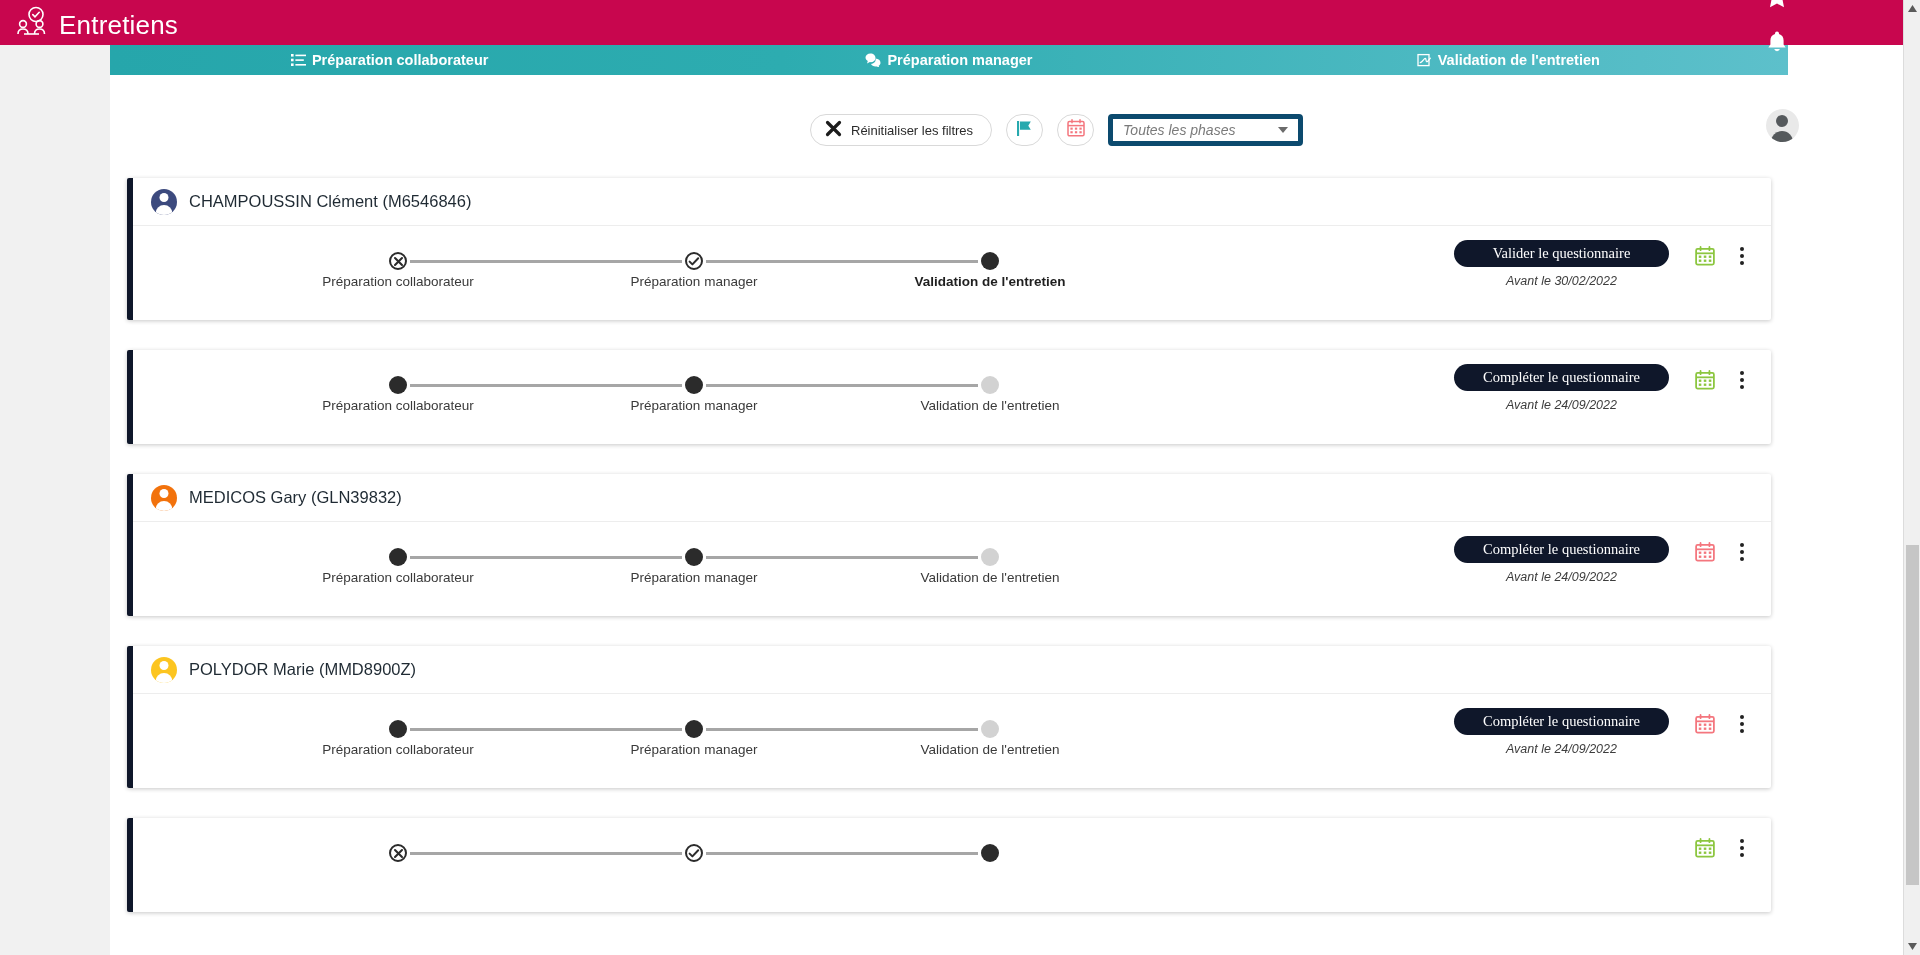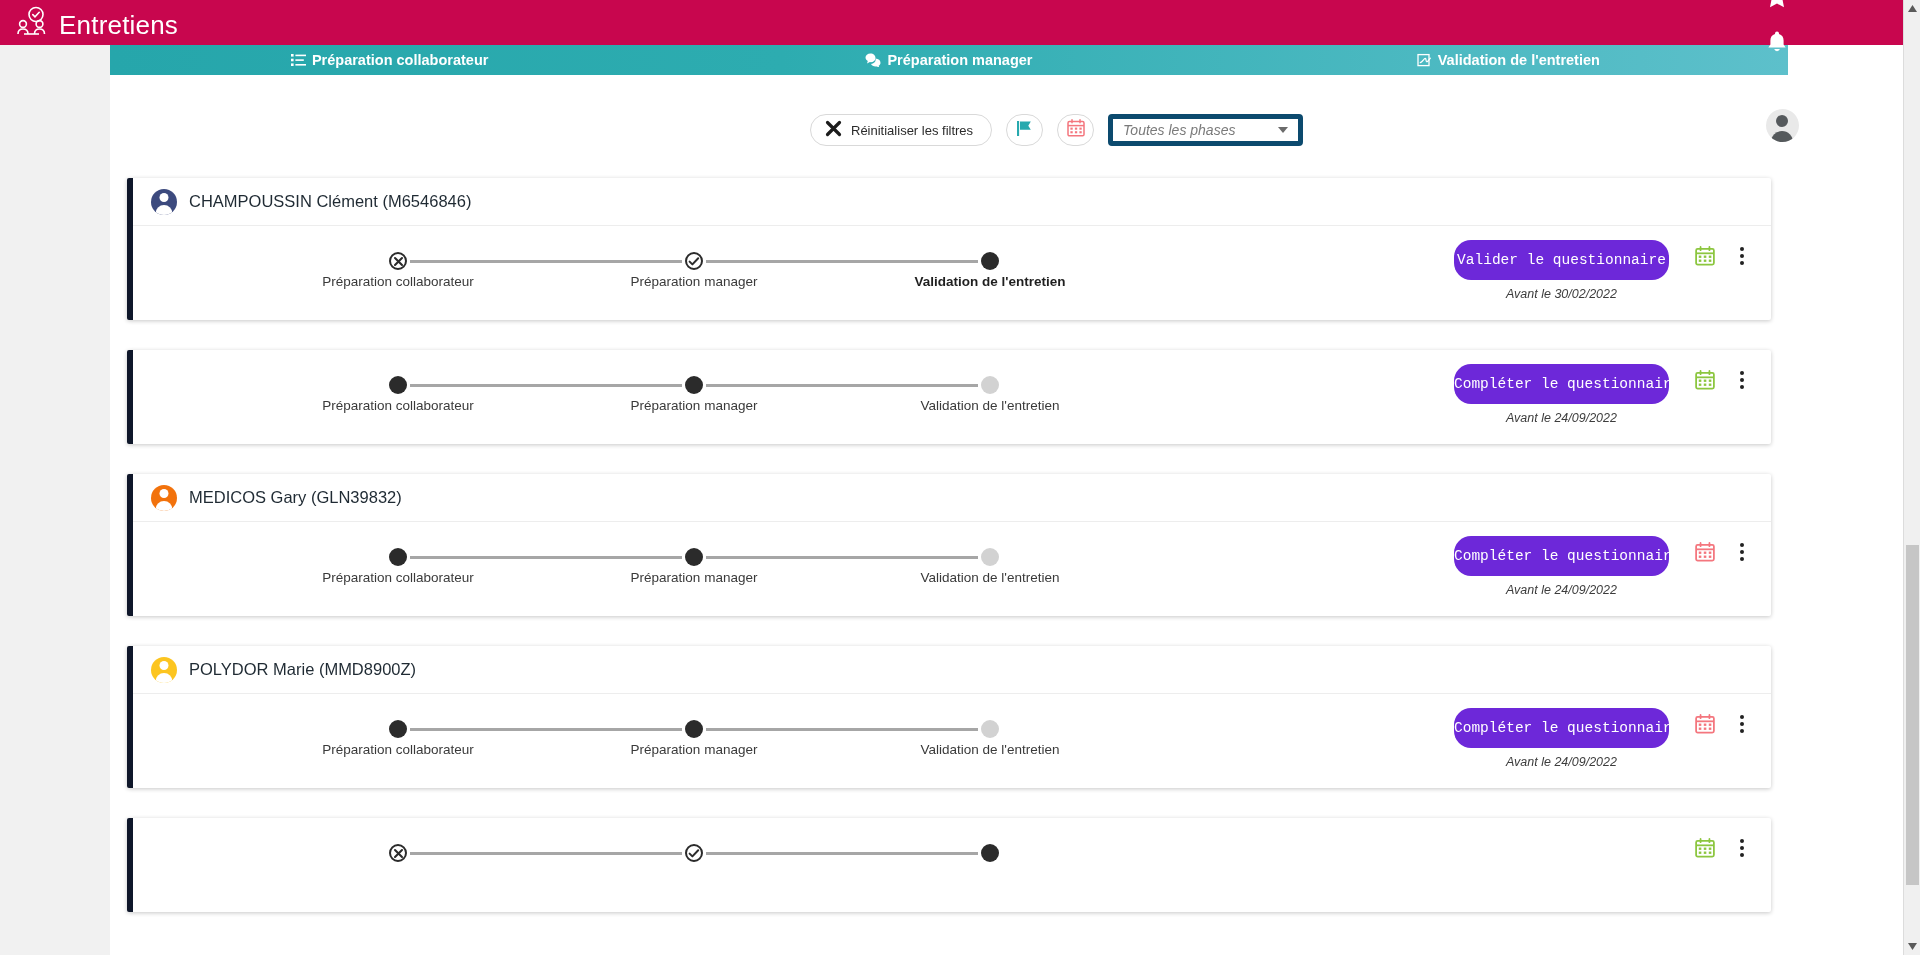--- a/index.html
+++ b/index.html
@@ -171,23 +171,23 @@
     color: #3a3a3a; white-space: nowrap;
   }
   .tl-label.bold { font-weight: 700; color:#1f1f1f; }
 
   
   .card-action {
     position:absolute; right: 20px; top: 14px; display:flex; align-items:flex-start; gap: 0;
   }
   .btn-action-wrap { display:flex; flex-direction:column; align-items:center; width: 215px; }
   .btn-action {
-    background: #6d28d9; color: #fff; border: 0; border-radius: 17px;
-    height: 40px; width: 215px; font-size: 14.5px; cursor: pointer;
-    font-family: Liberation Mono, monospace; white-space: nowrap;
+    background: #0f172a; color: #fff; border: 0; border-radius: 17px;
+    height: 27px; width: 215px; font-size: 14.5px; cursor: pointer;
+    font-family: Liberation Serif, serif; white-space: nowrap;
   }
   .btn-sub {
     font-size: 12.5px; font-style: italic; color: #3d3d3d; margin-top: 7px;
   }
   .act-icons { display:flex; align-items:center; gap: 18px; margin-left: 26px; margin-top: 4px; }
   .cal-btn, .dots-btn { cursor: pointer; display:flex; align-items:center; justify-content:center; }
   .dots-btn { flex-direction: column; gap: 3px; width: 18px; height: 24px; }
   .dot { width: 4px; height: 4px; border-radius: 50%; background: #222; }
 </style>
 </head>

